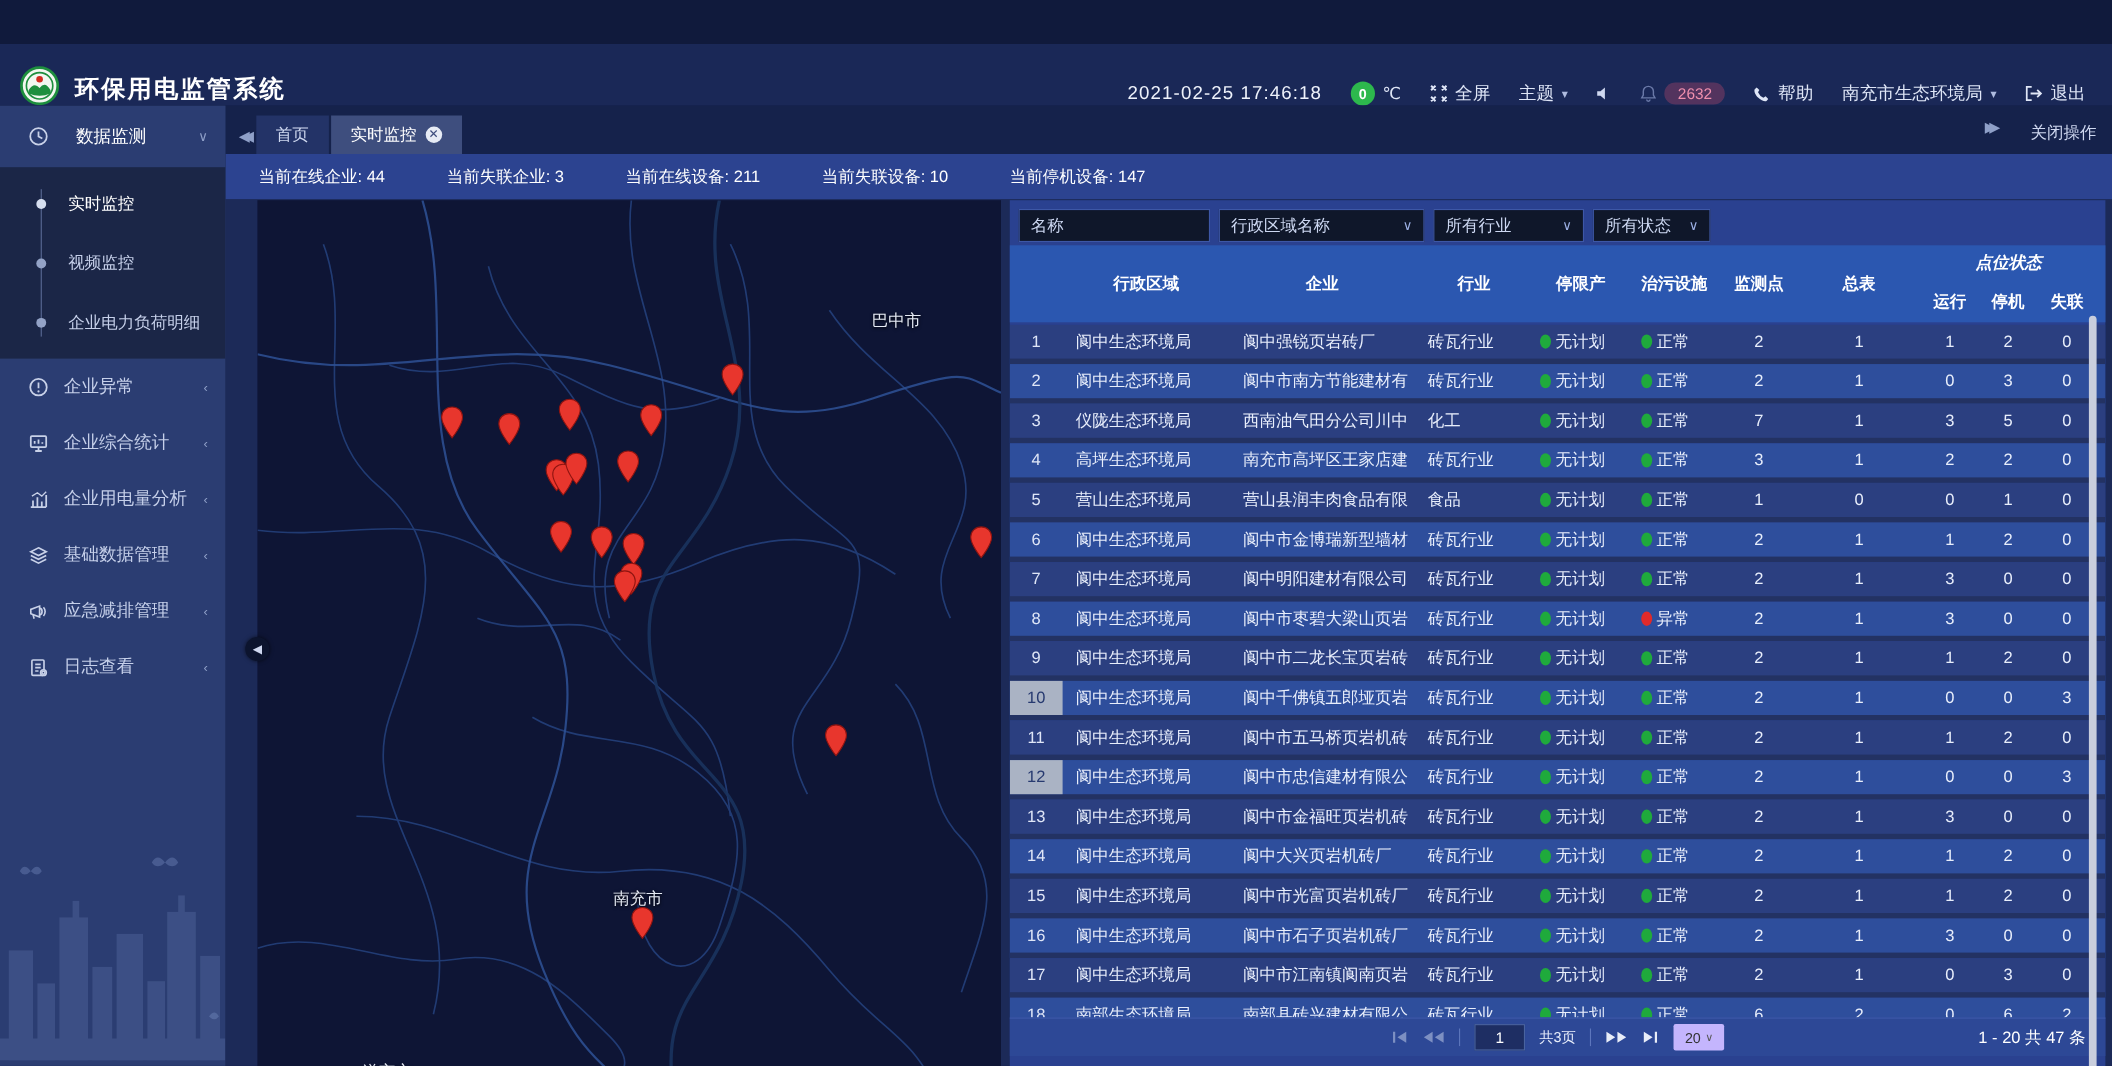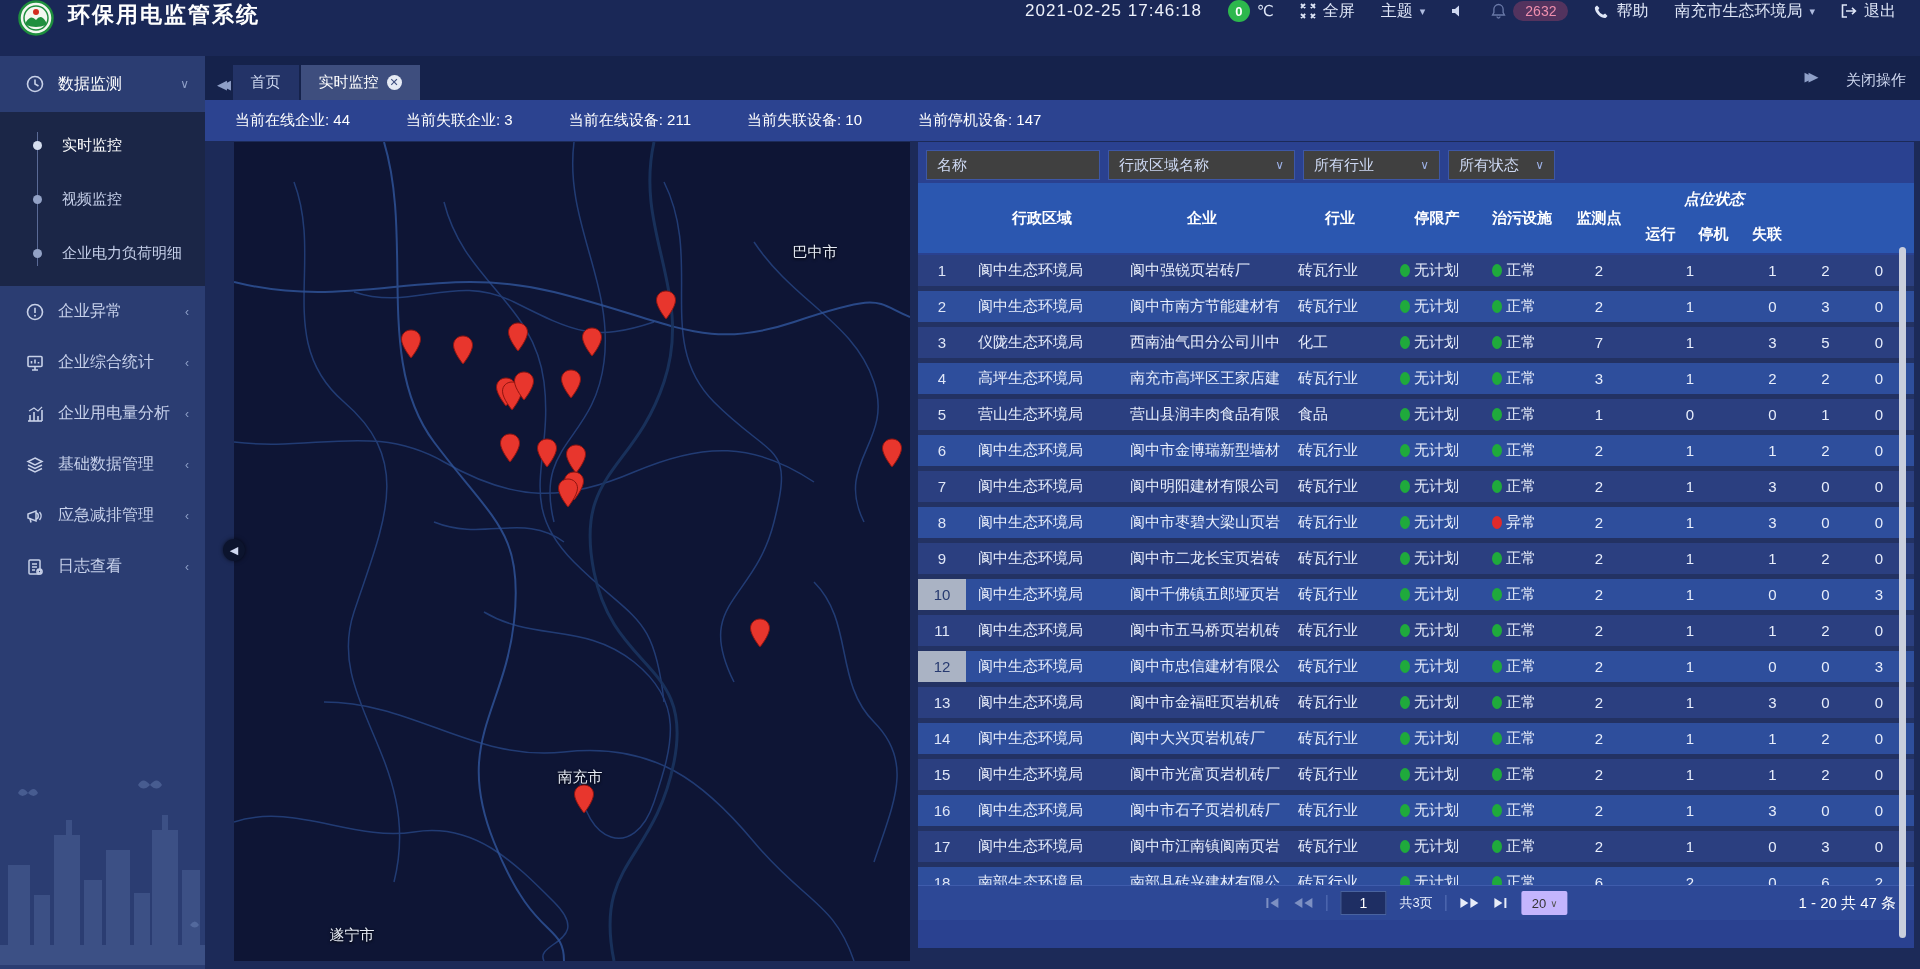--- a/index.html
+++ b/index.html
@@ -1,43 +1,43 @@
 <!DOCTYPE html>
 <html><head>
 <meta charset="utf-8">
 <style>
   * { margin:0; padding:0; box-sizing:border-box; }
   html,body { width:1920px; height:969px; overflow:hidden; background:#101a3c;
     font-family:"Liberation Sans","DejaVu Sans",sans-serif; }
   .app { width:1920px; height:969px; display:flex; flex-direction:column; }
 
   
-  .topbar { height:56px; background:#1a2857; display:flex; align-items:flex-start;
-    padding:0 24px 0 18px; flex:none; }
+  .topbar { height:56px; background:#1a2857; display:flex; align-items:flex-end;
+    padding:0 24px 0 18px; flex:none;margin-top:40px; }
   .logo { width:36px; height:36px; flex:none; }
   .app-title { color:#fff; font-size:22px; font-weight:bold; letter-spacing:2px; margin-left:14px; }
   .topbar-right { margin-left:auto; display:flex; align-items:center; gap:26px; color:#dfe6f7; font-size:16px; }
   .top-item { display:flex; align-items:center; gap:7px; cursor:pointer; white-space:nowrap; }
   .datetime { font-size:17px; color:#eef2fb; letter-spacing:1px; }
   .temp-badge { width:22px; height:22px; border-radius:50%; background:#2db84d; color:#fff;
     font-size:13px; display:flex; align-items:center; justify-content:center; font-weight:bold; }
   .temp-unit { font-size:15px; color:#dfe6f7; }
   .caret { font-size:11px; color:#aebbdf; }
   .bell-badge { background:rgba(214,78,114,.30); color:#ef8fae; border-radius:11px;
     padding:2px 12px; font-size:14px; }
   .icon-svg { display:block; }
 
   
   .main { flex:1; display:flex; min-height:0; }
 
   
   .sidebar { width:205px; flex:none; background:#2b3d72; position:relative; overflow:hidden; }
   .menu-item { height:51px; display:flex; align-items:center; padding:0 16px 0 26px;
     color:#c6d0ea; font-size:16px; cursor:pointer; position:relative; }
-  .menu-item.top { height:56px; color:#fff; }
+  .menu-item.top { height:56px; color:#fff;gap:11px; }
   .menu-item .mi-label { margin-left:14px; flex:1; }
   .menu-item .mi-caret { font-size:12px; color:#8fa0c8; }
   .submenu { background:#1b2647; padding:6px 0; position:relative; }
   .submenu .rail { position:absolute; left:37px; top:20px; bottom:20px; width:1px; background:#5a6a96; }
   .sub-item { height:54px; display:flex; align-items:center; padding-left:62px; color:#c6d0ea;
     font-size:15px; cursor:pointer; position:relative; }
   .sub-item .dot { position:absolute; left:33px; width:9px; height:9px; border-radius:50%;
     background:#93a2c6; }
   .sub-item.active { color:#ffffff; }
   .sub-item.active .dot { background:#d6deef; }
@@ -68,21 +68,21 @@
     background:#0e1535; overflow:hidden; }
   .city-label { position:absolute; color:#e6ebf5; font-size:15px; text-shadow:0 1px 3px #000;
     transform:translate(-50%,-50%); white-space:nowrap; }
   .pin { position:absolute; width:22px; height:30px; cursor:pointer; }
   .collapse-handle { position:absolute; left:18px; top:398px; width:22px; height:22px; border-radius:50%;
     background:#0c142e; color:#cfd8f0; font-size:11px; display:flex; align-items:center;
     justify-content:center; cursor:pointer; box-shadow:0 0 4px rgba(0,0,0,.6); z-index:5; }
 
   .right-panel { position:absolute; left:713px; top:1px; width:996px; height:806px; background:#2a4190; }
   .filters { position:absolute; left:8px; top:8px; right:8px; height:30px; display:flex; gap:8px; }
-  .f-box { background:#404040; border:1px solid #3d57a6; color:#cdd8f2; font-size:15px;
+  .f-box { background:#0f172a; border:1px solid #3d57a6; color:#cdd8f2; font-size:15px;
     display:flex; align-items:center; padding:0 10px; cursor:pointer;text-align:center; }
   .f-input { width:174px; }
   .f-box .sel-caret { margin-left:auto; color:#9db1e6; font-size:12px; padding-left:14px; }
   .f-region { width:187px; } .f-industry { width:137px; } .f-status { width:107px; }
 
   
   .thead { position:absolute; left:0; top:41px; width:996px; height:70px; background:#2b57b0;
     color:#fff; font-size:15px; font-weight:bold; display:flex; }
   .th { display:flex; align-items:center; justify-content:center;text-align:right; }
   .th-group { display:flex; flex-direction:column; }
@@ -450,20 +450,21 @@
           </div>
 
           <div class="thead">
             <div class="th td-no"></div>
             <div class="th c-region">行政区域</div>
             <div class="th c-company">企业</div>
             <div class="th c-industry">行业</div>
             <div class="th c-limit">停限产</div>
             <div class="th c-control">治污设施</div>
             <div class="th c-points">监测点</div>
+            <div class="th c-meter">总表</div>
             <div class="th-group" style="width:160px;">
               <div class="group-title">点位状态</div>
               <div class="group-cols">
                 <div class="th c-run">运行</div>
                 <div class="th c-stop">停机</div>
                 <div class="th c-lost">失联</div>
               </div>
             </div>
           </div>
 

